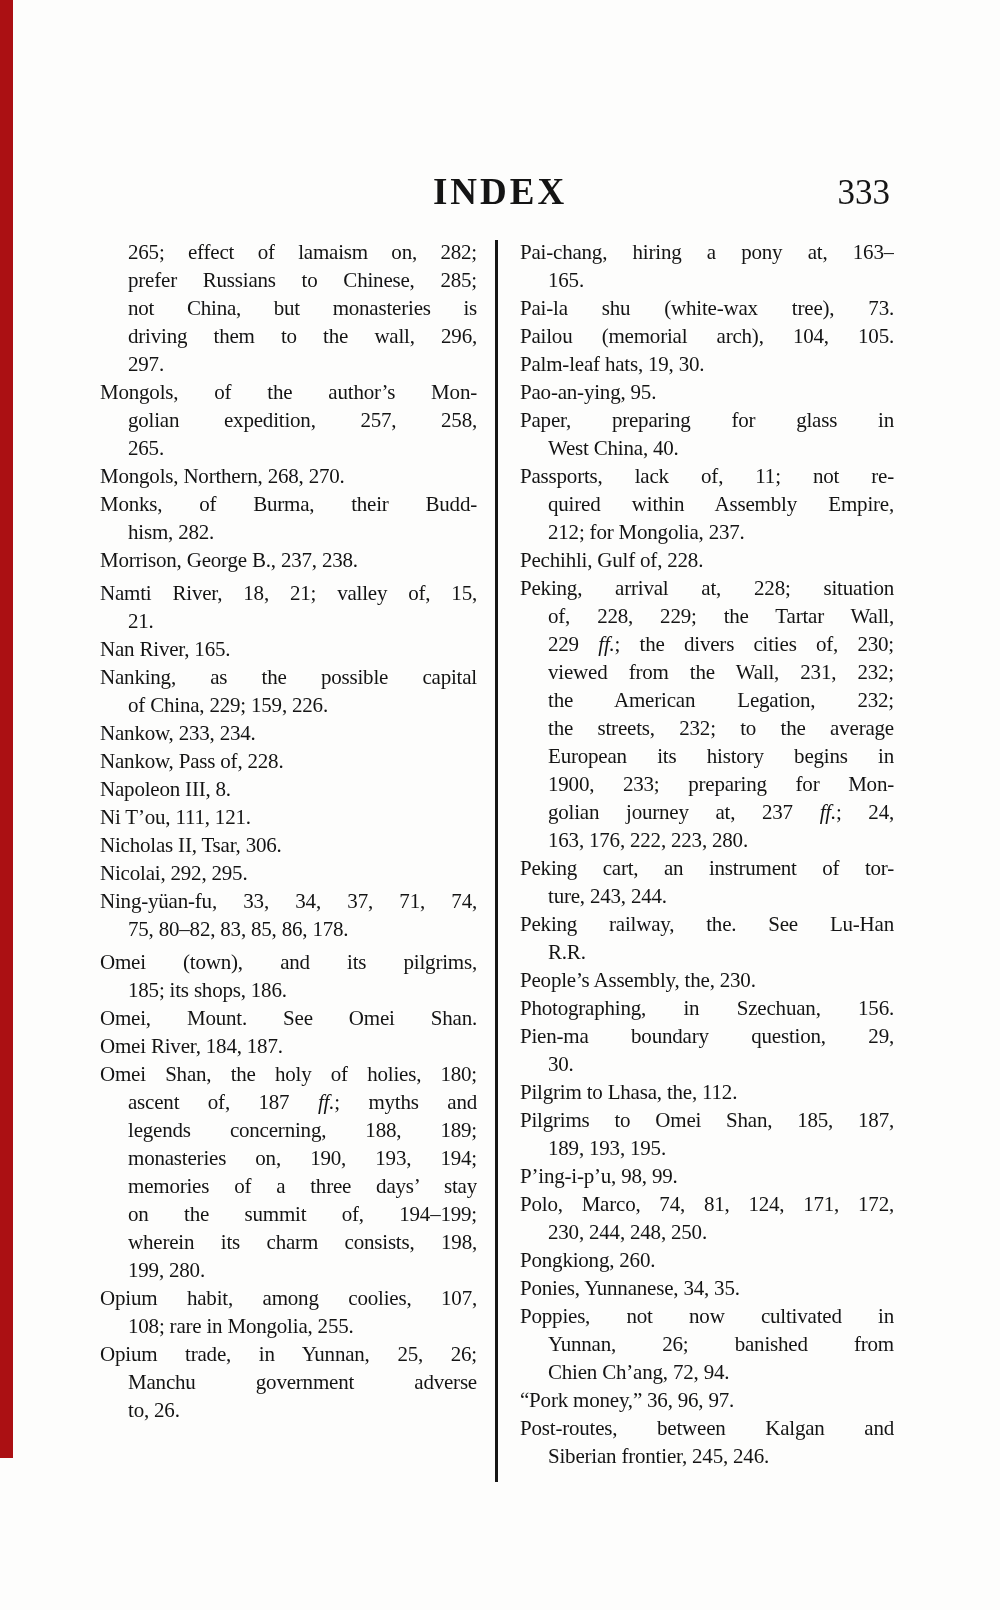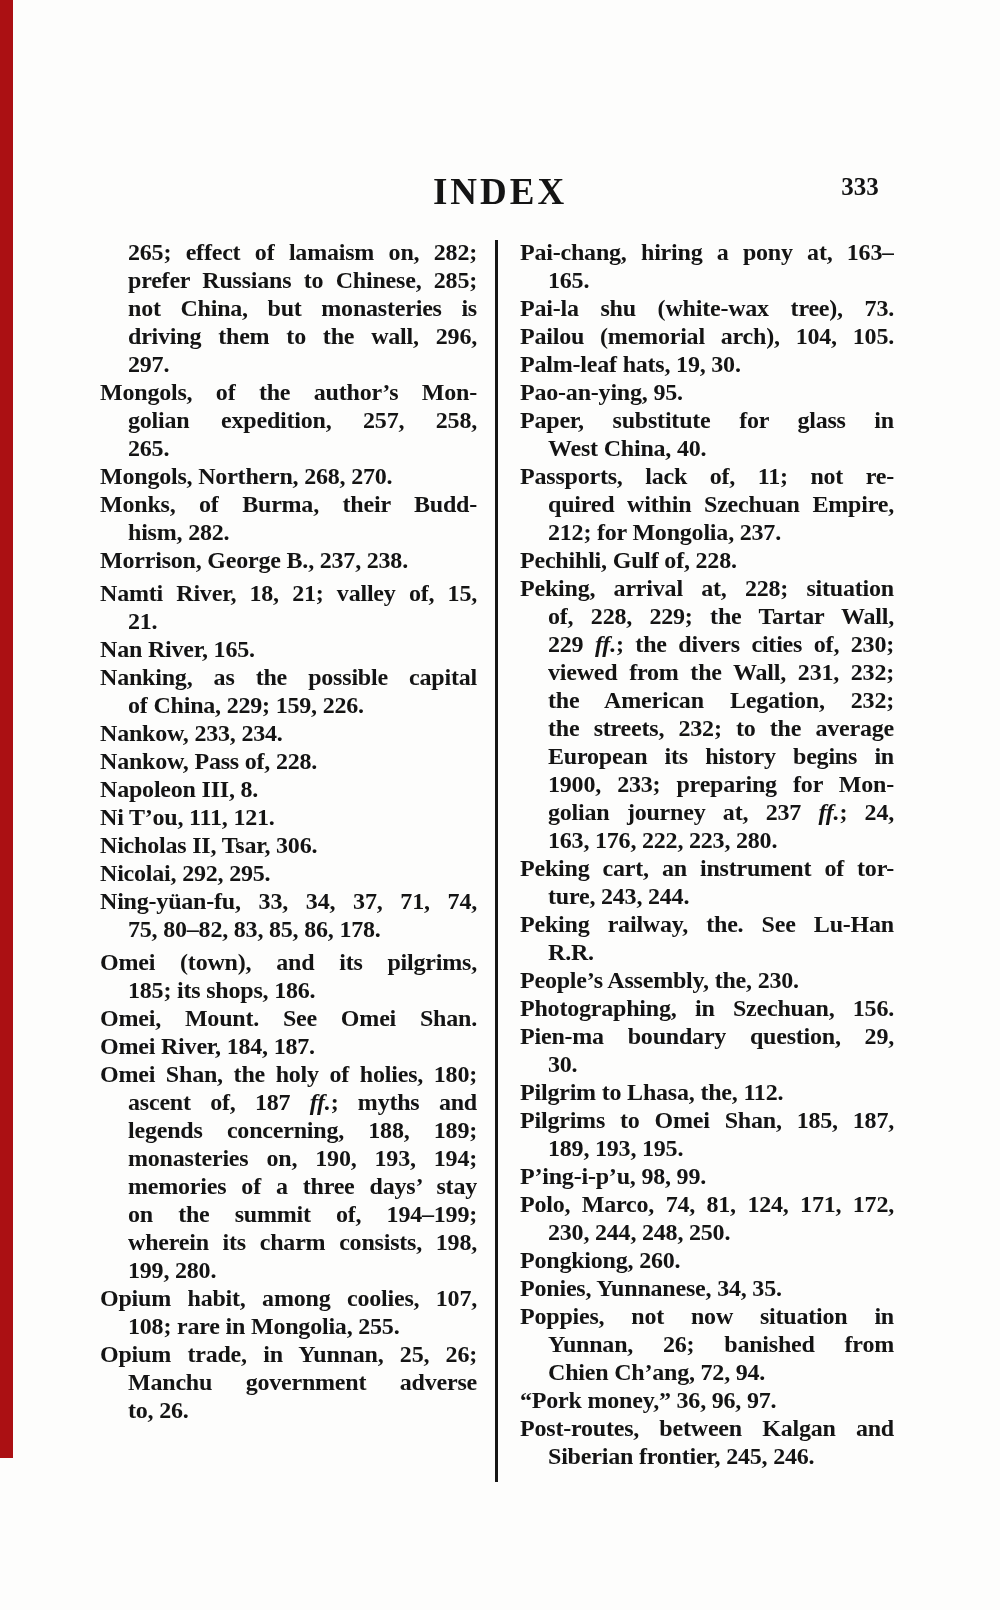--- a/index.html
+++ b/index.html
@@ -18,29 +18,29 @@
     position:absolute; left:0; top:0; width:13px; height:1458px;
     background:var(--spine);
   }
   .hdr-title{
     position:absolute; left:0; right:0; top:170px;
     text-align:center; font-size:37px; font-weight:bold;
     letter-spacing:3px; color:var(--ink);
   }
   .hdr-num{
     position:absolute; top:173px; left:830px; width:60px;
-    text-align:center; font-size:25px; font-weight:bold; color:var(--ink);
+    text-align:right; font-size:35px; font-weight:normal; color:var(--ink);
   }
   .divider{
     position:absolute; left:495px; top:240px; width:3px; height:1242px;
     background:var(--rule);
   }
   .col{
     position:absolute; top:238px;
-    font-size:24px; font-weight:bold; line-height:28px;
+    font-size:21px; font-weight:normal; line-height:28px;
     letter-spacing:-0.2px; color:var(--ink);
   }
   .col-left{ left:100px; width:377px; }
   .col-right{ left:508px; width:374px;margin-left:12px; }
   .line{ height:28px; overflow:hidden; white-space:normal; }
   .line.indent{ padding-left:28px; }
   .line.just{ text-align:justify; text-align-last:justify; }
   .line.gap{ margin-top:5px; }
   .line i{ font-style:italic; }
 </style>
@@ -96,24 +96,24 @@
       <div class="line indent just">Manchu government adverse</div>
       <div class="line indent">to, 26.</div>
     </div>
   <div class="col col-right" id="col-right">
       <div class="line just">Pai-chang, hiring a pony at, 163–</div>
       <div class="line indent">165.</div>
       <div class="line just">Pai-la shu (white-wax tree), 73.</div>
       <div class="line just">Pailou (memorial arch), 104, 105.</div>
       <div class="line">Palm-leaf hats, 19, 30.</div>
       <div class="line">Pao-an-ying, 95.</div>
-      <div class="line just">Paper, substitute for glass in</div>
+      <div class="line just">Paper, preparing for glass in</div>
       <div class="line indent">West China, 40.</div>
       <div class="line just">Passports, lack of, 11; not re-</div>
-      <div class="line indent just">quired within Szechuan Empire,</div>
+      <div class="line indent just">quired within Assembly Empire,</div>
       <div class="line indent">212; for Mongolia, 237.</div>
       <div class="line">Pechihli, Gulf of, 228.</div>
       <div class="line just">Peking, arrival at, 228; situation</div>
       <div class="line indent just">of, 228, 229; the Tartar Wall,</div>
       <div class="line indent just">229 <i>ff.</i>; the divers cities of, 230;</div>
       <div class="line indent just">viewed from the Wall, 231, 232;</div>
       <div class="line indent just">the American Legation, 232;</div>
       <div class="line indent just">the streets, 232; to the average</div>
       <div class="line indent just">European its history begins in</div>
       <div class="line indent just">1900, 233; preparing for Mon-</div>
@@ -128,20 +128,20 @@
       <div class="line just">Pien-ma boundary question, 29,</div>
       <div class="line indent">30.</div>
       <div class="line">Pilgrim to Lhasa, the, 112.</div>
       <div class="line just">Pilgrims to Omei Shan, 185, 187,</div>
       <div class="line indent">189, 193, 195.</div>
       <div class="line">P’ing-i-p’u, 98, 99.</div>
       <div class="line just">Polo, Marco, 74, 81, 124, 171, 172,</div>
       <div class="line indent">230, 244, 248, 250.</div>
       <div class="line">Pongkiong, 260.</div>
       <div class="line">Ponies, Yunnanese, 34, 35.</div>
-      <div class="line just">Poppies, not now situation in</div>
+      <div class="line just">Poppies, not now cultivated in</div>
       <div class="line indent just">Yunnan, 26; banished from</div>
       <div class="line indent">Chien Ch’ang, 72, 94.</div>
       <div class="line">“Pork money,” 36, 96, 97.</div>
       <div class="line just">Post-routes, between Kalgan and</div>
       <div class="line indent">Siberian frontier, 245, 246.</div>
     </div>
 </div>
 
 </body></html>

